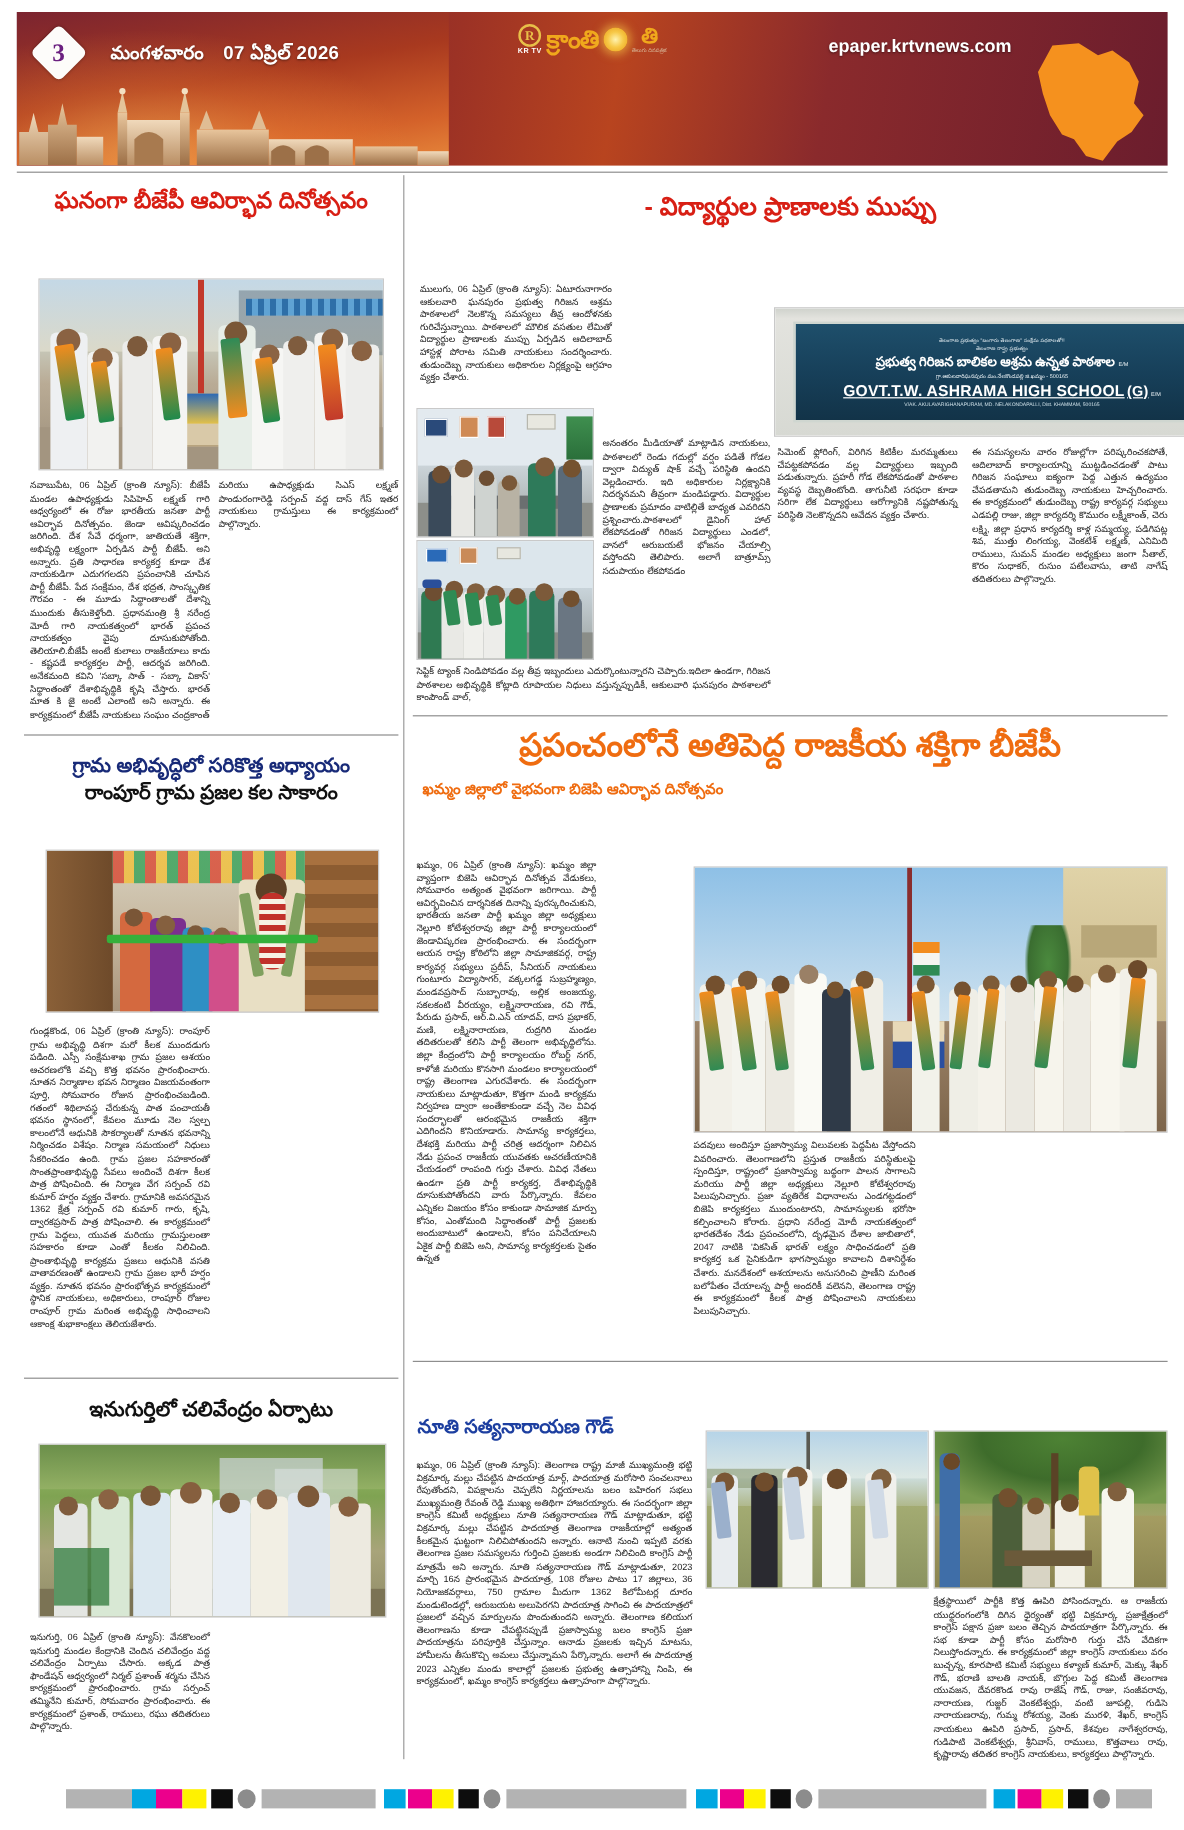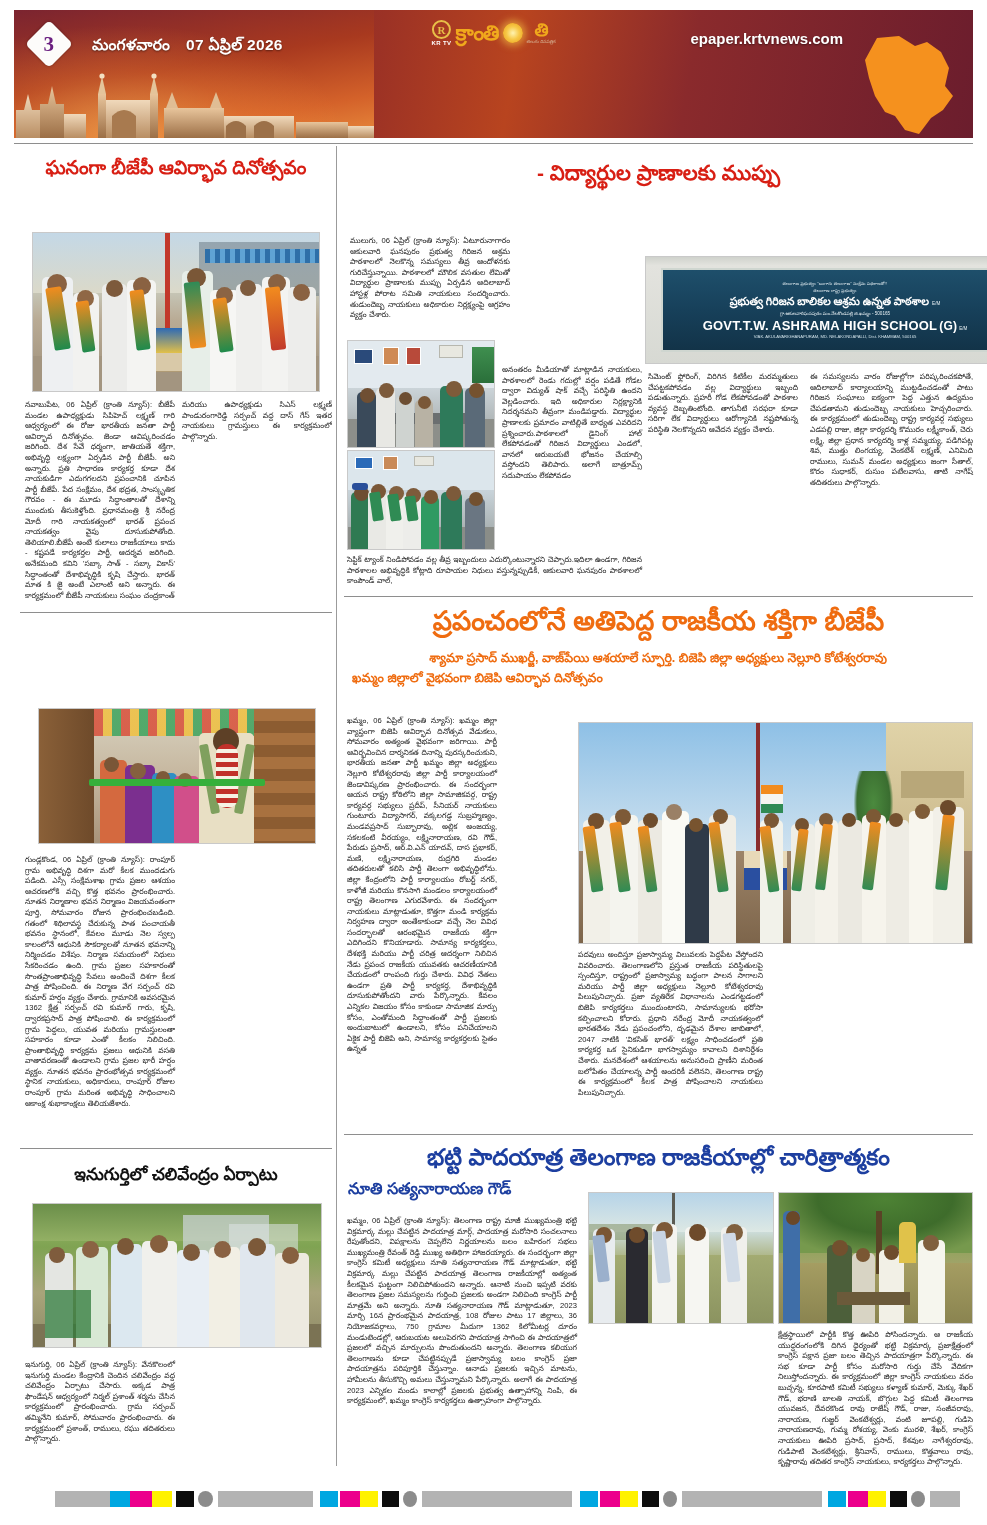--- a/index.html
+++ b/index.html
@@ -130,21 +130,21 @@
   }
   .sb-panel{
     position:absolute; left:4%; top:10%; width:92%; height:80%;
     background:linear-gradient(180deg,#1e4f6b 0%,#17405a 50%,#123348 100%);
     border:2px solid #cfd6d0; display:flex; flex-direction:column;
     align-items:center; justify-content:center; gap:1px; padding:3px;
   }
   .sb-l1{ color:#dfe9ee; font-size:4.2px; letter-spacing:.2px; white-space:nowrap;}
   .sb-l2{ color:#ffffff; font-size:11px; font-weight:bold; white-space:nowrap; font-family:"Liberation Serif",serif;}
   .sb-l3{ color:#e6eef2; font-size:4.6px; white-space:nowrap;}
-  .sb-l4{ color:#ffffff; font-size:13px; font-weight:bold; letter-spacing:.2px; white-space:nowrap;}
+  .sb-l4{ color:#ffffff; font-size:13px; font-weight:bold; letter-spacing:.2px; white-space:nowrap;text-decoration:underline;}
   .sb-l5{ color:#cfe0e8; font-size:4.2px; white-space:nowrap;}
 </style>
 </head>
 <body>
 
 <div class="page">
 
   <div class="masthead">
     <div class="mh-sky"></div>
 
@@ -259,20 +259,24 @@
     <div class="person" style="left:80%;width:10%;height:72%;background:#f3f3f1;"></div>
     <div class="head" style="left:82%;top:26%;width:18px;height:18px;background:#8a6242;"></div>
     <div class="sash" style="left:82%;top:34%;width:15px;height:40%;background:linear-gradient(180deg,#f28c1e,#c23a2b);transform:rotate(-6deg);"></div>
     <div class="person" style="left:89%;width:10%;height:66%;background:#ededeb;"></div>
     <div class="head" style="left:91%;top:32%;width:17px;height:17px;background:#8a6242;"></div>
   </div>
 
   <div class="col-txt body-txt" style="left:25px; top:400px; width:150px; height:205px;">నవాబుపేట, 06 ఏప్రిల్ (క్రాంతి న్యూస్): బీజేపీ మండల ఉపాధ్యక్షుడు సిపిహెచ్ లక్ష్మణ్ గారి ఆధ్వర్యంలో ఈ రోజు భారతీయ జనతా పార్టీ ఆవిర్భావ దినోత్సవం. జెండా ఆవిష్కరించడం జరిగింది. దేశ సేవే ధర్మంగా, జాతియతే శక్తిగా, అభివృద్ధి లక్ష్యంగా ఏర్పడిన పార్టీ బీజేపీ. అని అన్నారు. ప్రతి సాధారణ కార్యకర్త కూడా దేశ నాయకుడిగా ఎదుగగలదని ప్రపంచానికి చూపిన పార్టీ బీజేపీ. పేద సంక్షేమం, దేశ భద్రత, సాంస్కృతిక గౌరవం - ఈ మూడు సిద్ధాంతాలతో దేశాన్ని ముందుకు తీసుకెళ్తోంది. ప్రధానమంత్రి శ్రీ నరేంద్ర మోదీ గారి నాయకత్వంలో భారత్ ప్రపంచ నాయకత్వం వైపు దూసుకుపోతోంది. తెలియాలి.బీజేపీ అంటే కులాలు రాజకీయాలు కాదు - కష్టపడే కార్యకర్తల పార్టీ, ఆదర్శవ జరిగింది. అనేకమంది కవిని 'సబ్కా సాత్ - సబ్కా వికాస్' సిద్ధాంతంతో దేశాభివృద్ధికి కృషి చేస్తారు. భారత్ మాత కి జై అంటే ఎలాంటి అని అన్నారు. ఈ కార్యక్రమంలో బీజేపీ నాయకులు సంఘం చంద్రకాంత్</div>
   <div class="col-txt body-txt" style="left:182px; top:400px; width:150px; height:205px; overflow:hidden;">మరియు ఉపాధ్యక్షుడు సిఎస్ లక్ష్మణ్ పాండురంగారెడ్డి సర్పంచ్ వద్ద దాస్ గేస్ ఇతర నాయకులు గ్రామస్తులు ఈ కార్యక్రమంలో పాల్గొన్నారు.</div>
 
+  <div class="hl" style="position:absolute; left:20px; top:627px; width:312px; font-size:16.5px; line-height:23px;">
+    <div class="hl-navy">గ్రామ అభివృద్ధిలో సరికొత్త అధ్యాయం</div>
+    <div class="hl-black">రాంపూర్ గ్రామ ప్రజల కల సాకారం</div>
+  </div>
 
   <div class="photo" style="left:38px; top:708px; width:278px; height:136px;">
     <div class="scene" style="background:linear-gradient(180deg,#d8d2c0 0%,#c4b49b 55%,#a8937a 100%);"></div>
     <div style="position:absolute;left:0;top:0;width:20%;height:100%;background:linear-gradient(90deg,#8a6038,#6e4a2a);"></div>
     <div style="position:absolute;right:0;top:0;width:22%;height:100%;background:repeating-linear-gradient(180deg,#a8713f 0 12px,#8c5c31 12px 24px);"></div>
     <div style="position:absolute;left:20%;top:0;width:58%;height:20%;background:repeating-linear-gradient(90deg,#d94f3a 0 9px,#f0c040 9px 18px,#3da35d 18px 27px);opacity:.85;"></div>
 
     <div class="person" style="left:22%;width:10%;height:62%;background:#d4693f;"></div>
     <div class="head" style="left:23.5%;top:36%;width:15px;height:15px;background:#7a5637;"></div>
     <div class="person" style="left:31%;width:11%;height:58%;background:#7b2f8f;"></div>
@@ -404,21 +408,20 @@
 
   <div class="col-txt body-txt" style="left:648px; top:372px; width:150px; height:215px;">సిమెంట్ ఫ్లోరింగ్, విరిగిన కిటికీల మరమ్మతులు చేపట్టకపోవడం వల్ల విద్యార్థులు ఇబ్బంది పడుతున్నారు. ప్రహరీ గోడ లేకపోవడంతో పాఠశాల వ్యవస్థ దెబ్బతింటోంది. తాగునీటి సరఫరా కూడా సరిగా లేక విద్యార్థులు ఆరోగ్యానికి నష్టపోతున్న పరిస్థితి నెలకొన్నదని ఆవేదన వ్యక్తం చేశారు.</div>
 
   <div class="col-txt body-txt" style="left:347px; top:555px; width:295px; height:38px;">సెప్టిక్ ట్యాంక్ నిండిపోవడం వల్ల తీవ్ర ఇబ్బందులు ఎదుర్కొంటున్నారని చెప్పారు.ఇదిలా ఉండగా, గిరిజన పాఠశాలల అభివృద్ధికి కోట్లాది రూపాయల నిధులు వస్తున్నప్పుడికీ, ఆకులవారి ఘనపురం పాఠశాలలో కాంపౌండ్ వాల్,</div>
   <div class="col-txt body-txt" style="left:648px; top:420px; width:150px; height:170px; overflow:hidden;"></div>
   <div class="col-txt body-txt" style="left:810px; top:372px; width:163px; height:218px;">ఈ సమస్యలను వారం రోజుల్లోగా పరిష్కరించకపోతే, ఆదిలాబాద్ కార్యాలయాన్ని ముట్టడించడంతో పాటు గిరిజన సంఘాలు ఐక్యంగా పెద్ద ఎత్తున ఉద్యమం చేపడతామని తుడుందెబ్బ నాయకులు హెచ్చరించారు. ఈ కార్యక్రమంలో తుడుందెబ్బ రాష్ట్ర కార్యవర్గ సభ్యులు ఎడపల్లి రాజు, జిల్లా కార్యదర్శి కొమురం లక్ష్మీకాంత్, చెరు లక్ష్మి, జిల్లా ప్రధాన కార్యదర్శి కాళ్ల సమ్మయ్య, పడిగిపట్ల శివ, ముత్తు లింగయ్య, వెంకటేశ్ లక్ష్మణ్, ఎనిమిది రాములు, సుమన్ మండల అధ్యక్షులు జంగా సీతాల్, కొరం సుధాకర్, రుసుం పటేలవాసు, తాటి నాగేష్ తదితరులు పాల్గొన్నారు.</div>
 
   <div class="hl hl-orange" style="position:absolute; left:344px; top:604px; width:629px; font-size:27px; line-height:35px;">ప్రపంచంలోనే అతిపెద్ద రాజకీయ శక్తిగా బీజేపీ</div>
 
   <div style="position:absolute; left:348px; top:648px; width:620px; color:#ef6c10; font-size:12.5px; line-height:20px; font-weight:bold; text-align:center;">
-    <div>శ్యామా ప్రసాద్ ముఖర్జీ, వాజ్‌పేయి ఆశయాలే స్ఫూర్తి. బిజెపి జిల్లా అధ్యక్షులు నెల్లూరి కోటేశ్వరరావు</div>
     <div style="text-align:left; padding-left:4px;">ఖమ్మం జిల్లాలో వైభవంగా  బిజెపి ఆవిర్భావ దినోత్సవం</div>
   </div>
 
   <div class="photo" style="left:578px; top:722px; width:395px; height:222px;">
     <div class="scene" style="background:linear-gradient(180deg,#9ec8e8 0%,#c3dcee 40%,#b4a894 62%,#8c7a63 100%);"></div>
     <div style="position:absolute;left:0;top:0;width:100%;height:58%;background:linear-gradient(180deg,#8ec0e6,#cfe2ef);"></div>
     <div style="position:absolute;right:0;top:0;width:22%;height:58%;background:linear-gradient(180deg,#e0d3a8,#cbb98c);"></div>
     <div style="position:absolute;right:2%;top:22%;width:16%;height:12%;background:#b8a779;"></div>
     <div style="position:absolute;left:0;bottom:0;width:100%;height:42%;background:linear-gradient(180deg,#9d8468,#7d654b);"></div>
 
@@ -468,21 +471,20 @@
     <div class="person" style="left:90%;width:8%;height:62%;background:#f2f0e8;"></div>
     <div class="head" style="left:91.8%;top:35%;width:16px;height:16px;background:#6c4a2a;"></div>
     <div class="sash" style="left:91.5%;top:42%;width:12px;height:34%;background:linear-gradient(180deg,#f28c1e,#2f8b54);transform:rotate(6deg);"></div>
   </div>
 
   <div class="col-txt body-txt" style="left:347px; top:716px; width:150px; height:410px;">ఖమ్మం, 06 ఏప్రిల్ (క్రాంతి న్యూస్): ఖమ్మం జిల్లా వ్యాప్తంగా బిజెపి ఆవిర్భావ దినోత్సవ వేడుకలు, సోమవారం అత్యంత వైభవంగా జరిగాయి. పార్టీ ఆవిర్భవించిన దార్శనికత దినాన్ని పురస్కరించుకుని, భారతీయ జనతా పార్టీ ఖమ్మం జిల్లా అధ్యక్షులు నెల్లూరి కోటేశ్వరరావు జిల్లా పార్టీ కార్యాలయంలో జెండావిష్కరణ ప్రారంభించారు. ఈ సందర్భంగా ఆయన రాష్ట్ర కోఠిలోని జిల్లా సామాజికవర్గ, రాష్ట్ర కార్యవర్గ సభ్యులు ప్రదీప్, సీనియర్ నాయకులు గుంటూరు విద్యాసాగర్, వక్కలగడ్డ సుబ్రహ్మణ్యం, మండవప్రసాద్ సుబ్బారావు, అల్లిక అంజయ్య, సకలకంటి వీరయ్యం, లక్ష్మినారాయణ, రవి గౌడ్, పేరుడు ప్రసాద్, ఆర్.వి.ఎన్ యాదవ్, దాస ప్రభాకర్, మణి, లక్ష్మినారాయణ, రుద్రగిరి మండల తదితరులతో కలిసి పార్టీ తెలంగా అభివృద్ధిలోను. జిల్లా కేంద్రంలోని పార్టీ కార్యాలయం రోబర్ట్ నగర్, కాళోజీ మరియు కొనసాగి మండలం కార్యాలయంలో రాష్ట్ర తెలంగాణ ఎగురవేశారు. ఈ సందర్భంగా నాయకులు మాట్లాడుతూ, కొత్తగా మండి కార్యక్రమ నిర్వహణ ద్వారా అంతేకాకుండా వచ్చే నెల వివిధ సందర్భాలతో ఆరంభమైన రాజకీయ శక్తిగా ఎదిగిందని కొనియాడారు. సామాన్య కార్యకర్తలు, దేశభక్తి మరియు పార్టీ చరిత్ర ఆదర్శంగా నిలిచిన నేడు ప్రపంచ రాజకీయ యువతకు ఆచరణీయానికి చేయడంలో రాంపంది గుర్తు చేశారు. వివిధ నేతలు ఉండగా ప్రతి పార్టీ కార్యకర్త, దేశాభివృద్ధికి దూసుకుపోతోందని వారు పేర్కొన్నారు. కేవలం ఎన్నికల విజయం కోసం కాకుండా సామాజిక మార్పు కోసం, ఎంతోమంది సిద్ధాంతంతో పార్టీ ప్రజలకు అందుబాటులో ఉండాలని, కోసం పనిచేయాలని ఏకైక పార్టీ బిజెపి అని, సామాన్య కార్యకర్తలకు సైతం ఉన్నత</div>
   <div class="col-txt body-txt" style="left:505px; top:716px; width:66px; height:410px; overflow:hidden;"></div>
   <div class="col-txt body-txt" style="left:578px; top:950px; width:185px; height:176px;">పదవులు అందిస్తూ ప్రజాస్వామ్య విలువలకు పెద్దపీట వేస్తోందని వివరించారు. తెలంగాణలోని ప్రస్తుత రాజకీయ పరిస్థితులపై స్పందిస్తూ, రాష్ట్రంలో ప్రజాస్వామ్య బద్ధంగా పాలన సాగాలని మరియు పార్టీ జిల్లా అధ్యక్షులు నెల్లూరి కోటేశ్వరరావు పిలుపునిచ్చారు. ప్రజా వ్యతిరేక విధానాలను ఎండగట్టడంలో బిజెపి కార్యకర్తలు ముందుంటారని, సామాన్యులకు భరోసా కల్పించాలని కోరారు. ప్రధాని నరేంద్ర మోదీ నాయకత్వంలో భారతదేశం నేడు ప్రపంచంలోని, దృఢమైన దేశాల జాబితాలో, 2047 నాటికి 'వికసిత్ భారత్' లక్ష్యం సాధించడంలో ప్రతి కార్యకర్త ఒక సైనికుడిగా భాగస్వామ్యం కావాలని దిశానిర్దేశం చేశారు. మనదేశంలో ఆశయాలను అనుసరించి ప్రాణీని మరింత బలోపేతం చేయాలన్న పార్టీ అందరికీ వలెనని, తెలంగాణ రాష్ట్ర ఈ కార్యక్రమంలో కీలక పాత్ర పోషించాలని నాయకులు పిలుపునిచ్చారు.</div>
   <div class="col-txt body-txt" style="left:790px; top:950px; width:183px; height:176px; overflow:hidden;"></div>
 
-  <div class="hl hl-blue" style="position:absolute; left:344px; top:1142px; width:629px; font-size:23px; line-height:31px;">భట్టి పాదయాత్ర తెలంగాణ రాజకీయాల్లో చారిత్రాత్మకం</div>
 
   <div style="position:absolute; left:348px; top:1180px; width:230px; color:#1d3fa0; font-size:16px; font-weight:bold;">నూతి సత్యనారాయణ గౌడ్</div>
 
   <div class="photo" style="left:588px; top:1192px; width:186px; height:132px;">
     <div class="scene" style="background:linear-gradient(180deg,#bdd8e8 0%,#cfe0e2 28%,#a9b07a 52%,#8e9a60 100%);"></div>
     <div style="position:absolute;left:0;top:0;width:100%;height:30%;background:linear-gradient(180deg,#b6d4e8,#dde8e4);"></div>
     <div style="position:absolute;left:0;top:24%;width:36%;height:12%;background:#8a9a72;opacity:.6;"></div>
     <div style="position:absolute;left:0;bottom:0;width:100%;height:52%;background:linear-gradient(180deg,#a3ab72,#8b9360);"></div>
     <div style="position:absolute;left:45%;top:0;width:3px;height:38%;background:#5a5a52;"></div>
     <div class="person" style="left:2%;width:12%;height:72%;background:#e8ecef;"></div>

